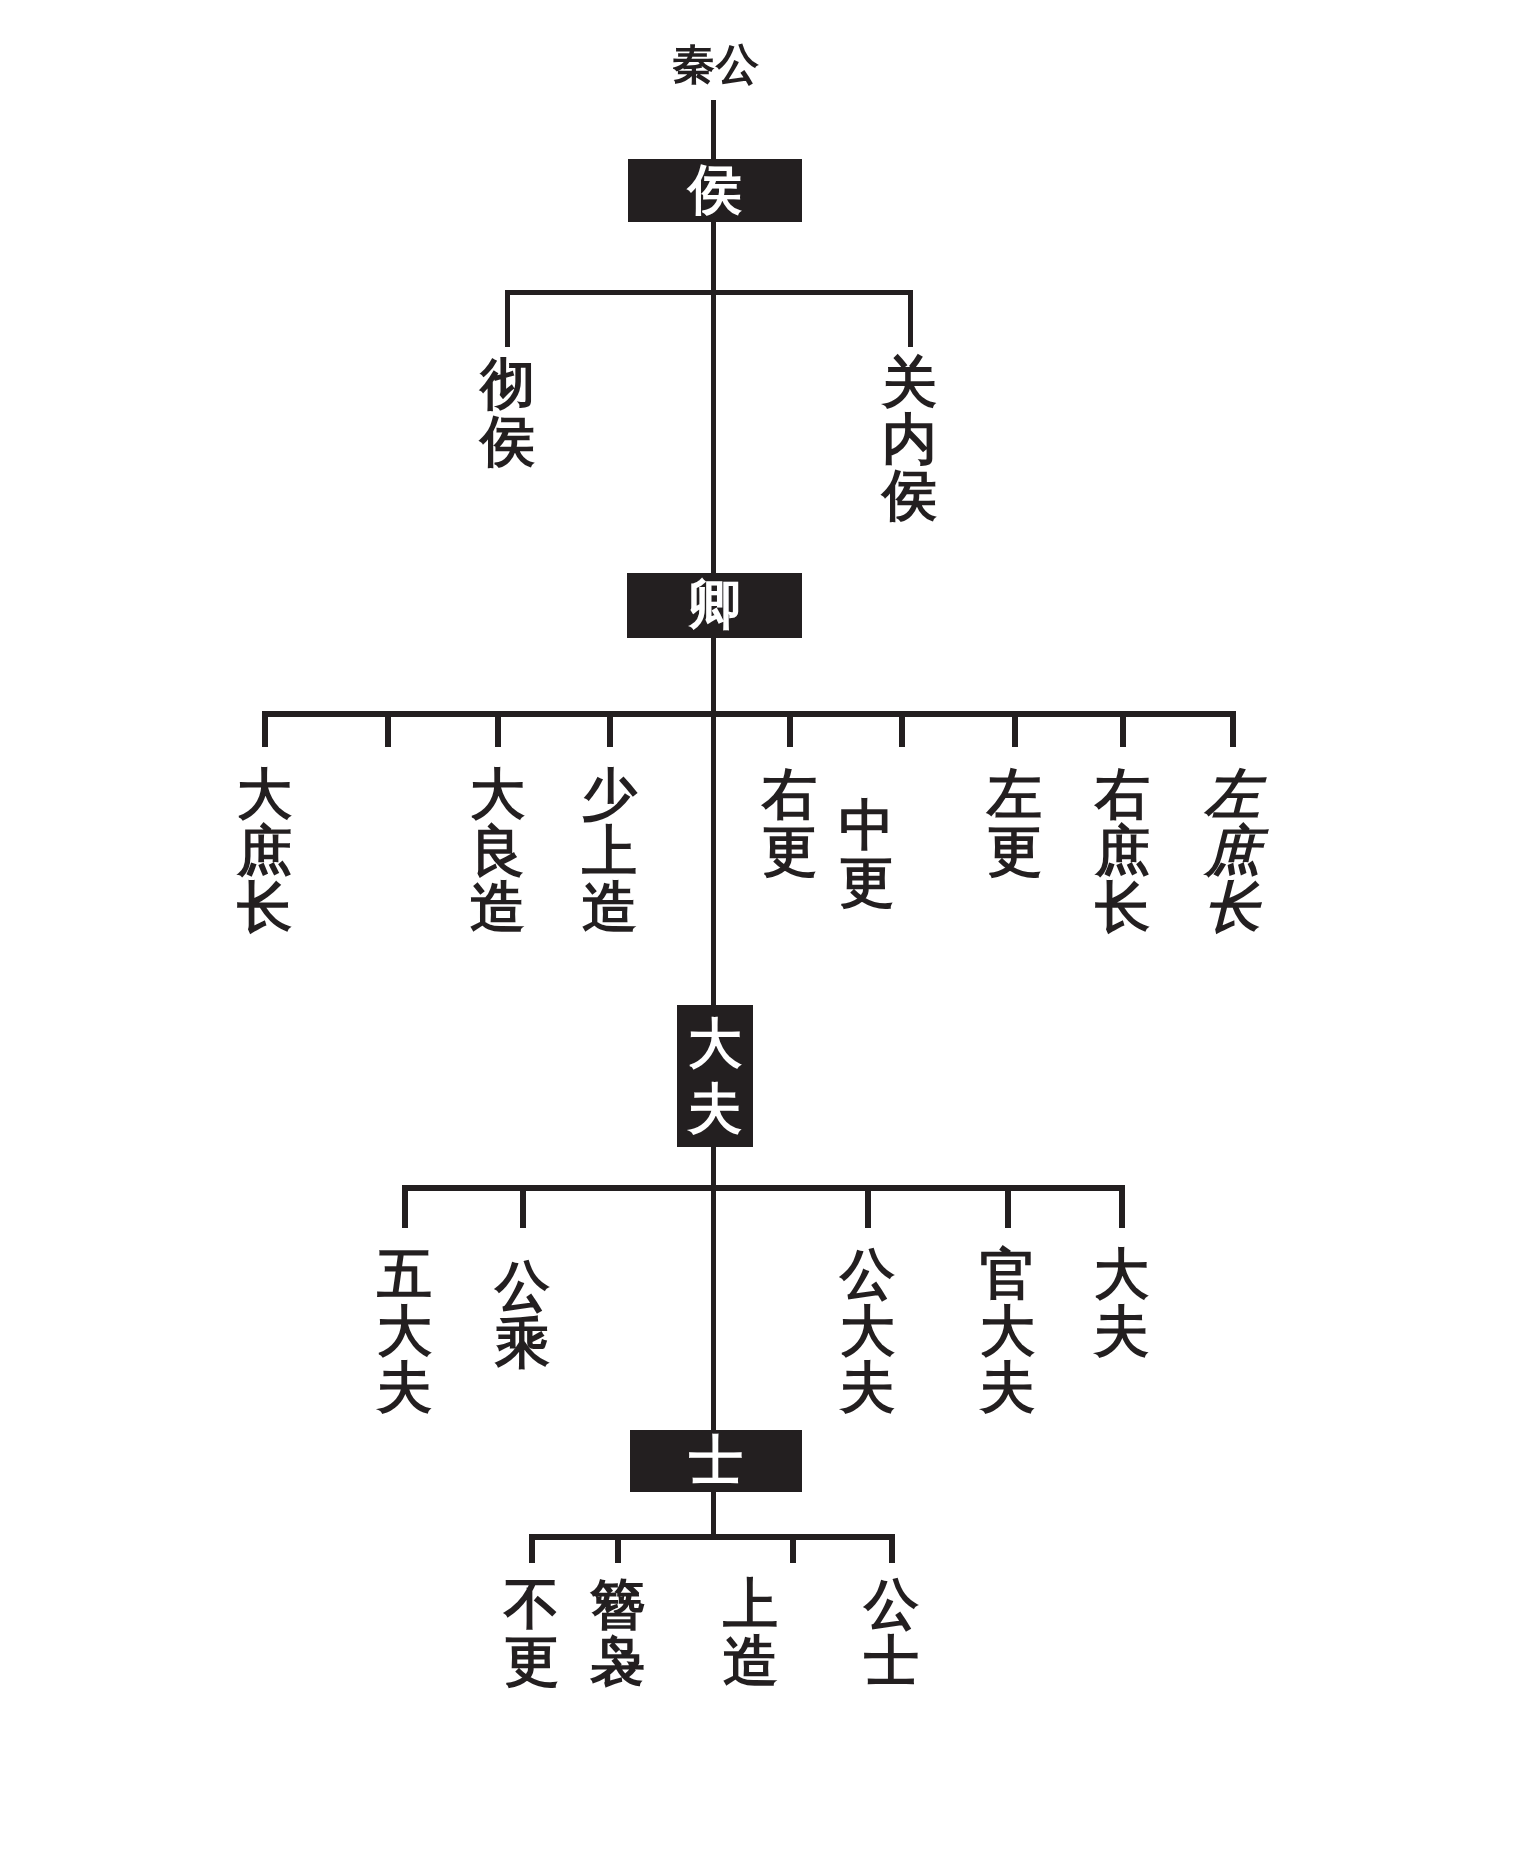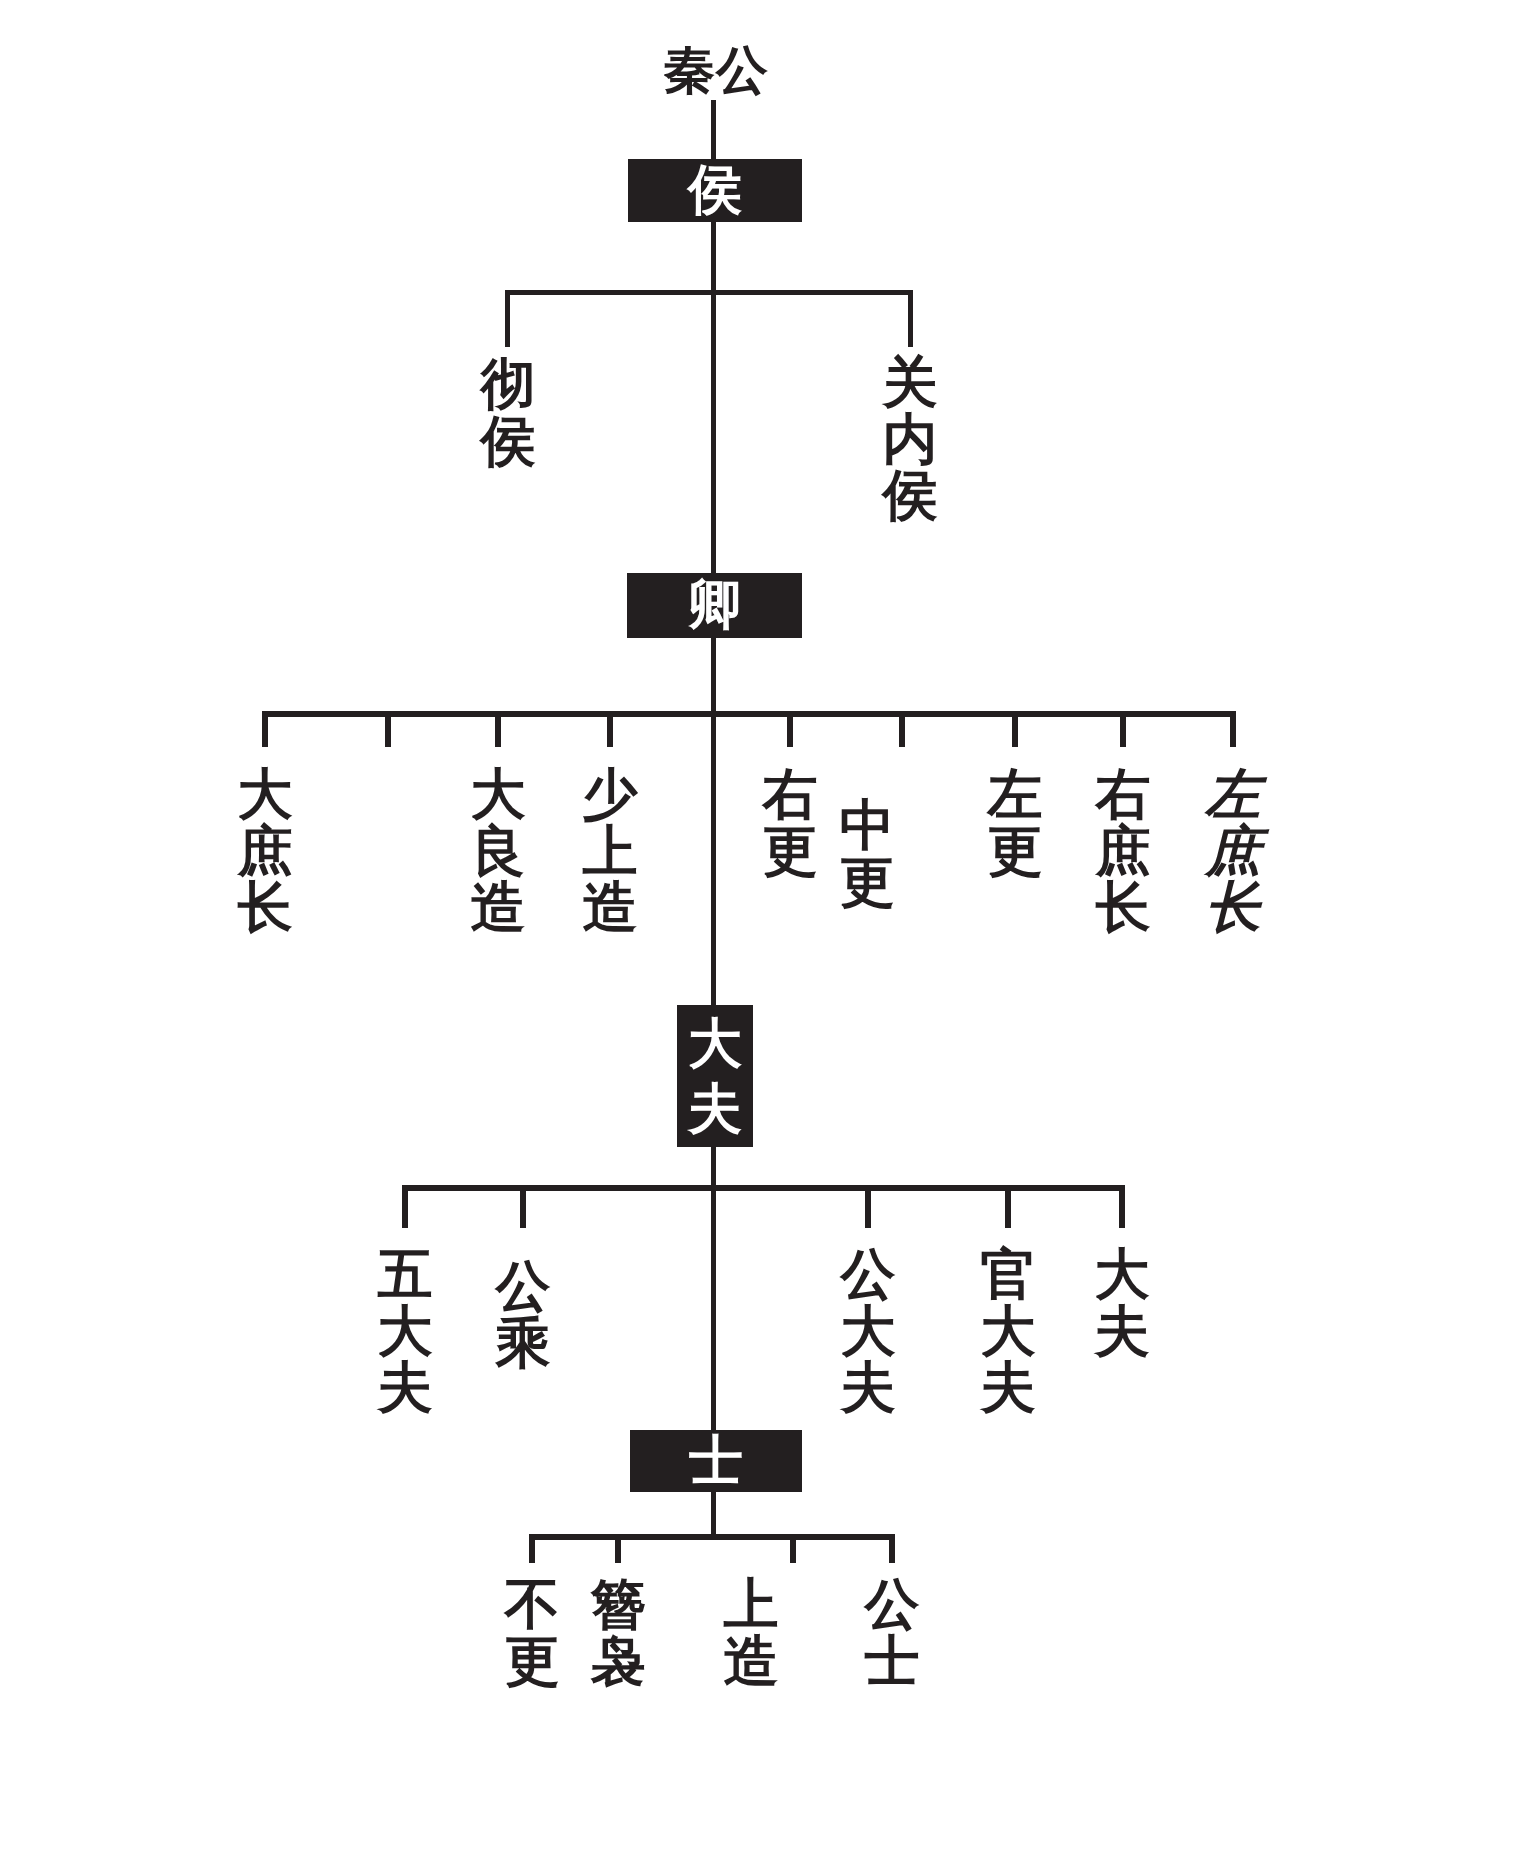--- a/index.html
+++ b/index.html
@@ -13,35 +13,35 @@
     position:relative;
     width:1536px;height:1875px;
     background:var(--bg);
     overflow:hidden;
     font-family:"Liberation Sans","DejaVu Sans",sans-serif;
     color:var(--ink);
   }
   .ln{position:absolute;background:var(--ink);}
   .chart-title{
     position:absolute;left:716px;top:36px;transform:translateX(-50%);
-    font-size:52px;font-weight:bold;white-space:nowrap;letter-spacing:1px;
+    font-size:43px;font-weight:bold;white-space:nowrap;letter-spacing:1px;
   }
   .rbox{
     position:absolute;background:var(--box-bg);color:var(--box-text);
     display:flex;align-items:center;justify-content:center;
     font-size:54px;font-weight:bold;text-align:center;
   }
   .rbox.vert{
     word-break:break-all;line-height:1.2;
     padding:4px 0;box-sizing:border-box;
   }
   .vlabel{
     position:absolute;transform:translateX(-50%);
     width:56px;font-size:55px;line-height:1.03;font-weight:bold;
-    word-break:break-all;text-align:center;color:var(--ink);
+    word-break:break-all;text-align:left;color:var(--ink);
   }
   .footnote{
     position:absolute;left:60px;top:1806px;
     font-size:42px;font-weight:bold;letter-spacing:0;
     white-space:nowrap;color:var(--ink);
   }
 </style>
 </head>
 <body>
 

